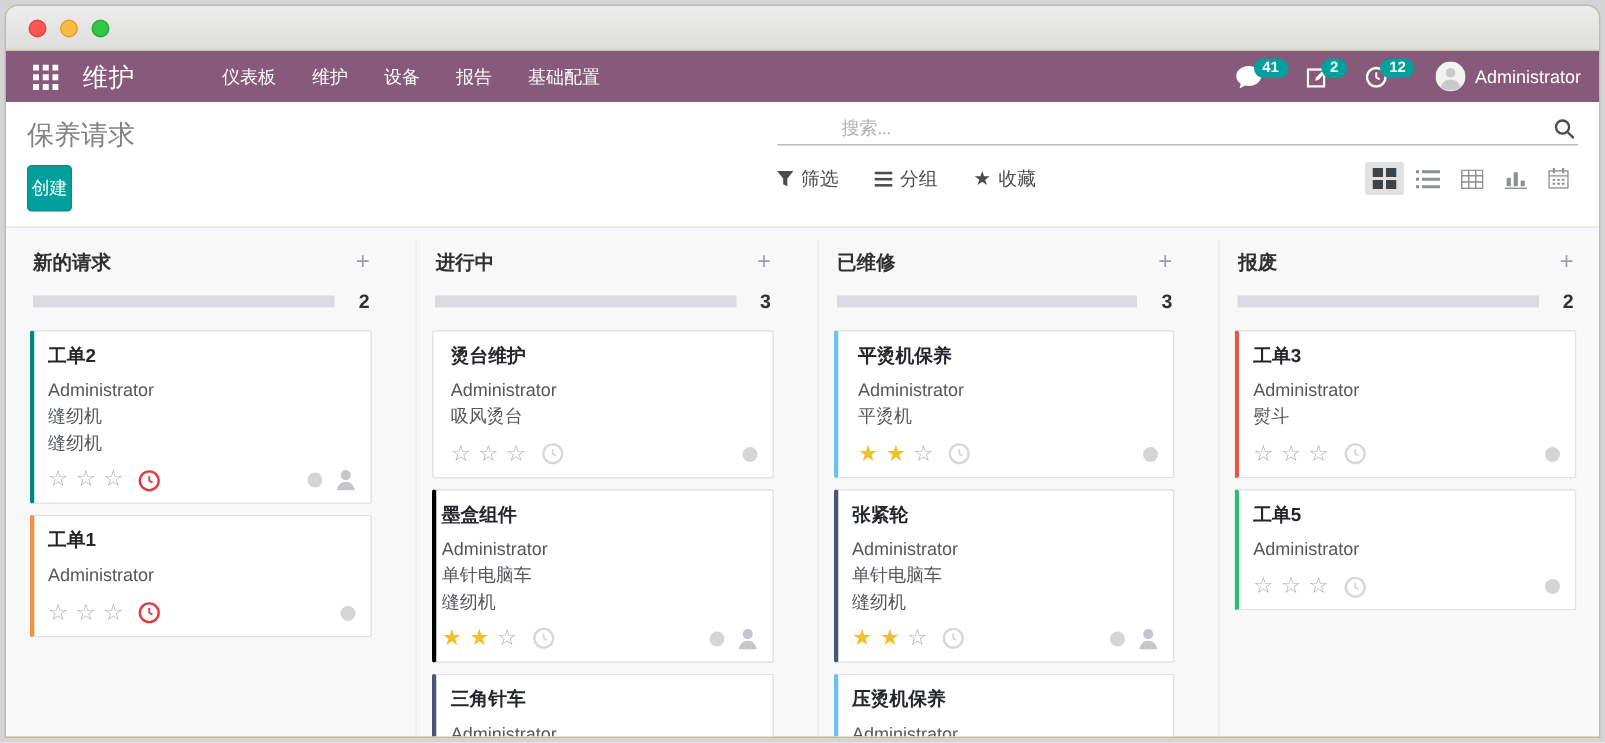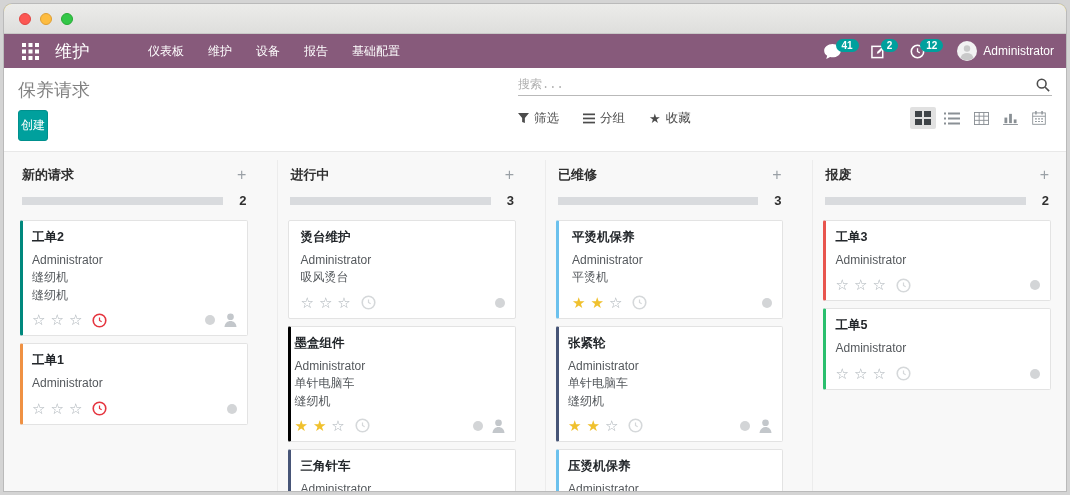--- a/index.html
+++ b/index.html
@@ -44,21 +44,21 @@
   .user { display:flex; align-items:center; gap:6px; cursor:pointer; font-size:12px; }
   
   .control-panel { background:#fff; display:flex; justify-content:space-between; padding:10px 14px 10px; }
   .cp-title { font-size:18px; color:#828282; margin-bottom:8px; }
   .btn-create {
     background:#00a09d; color:#fff; border:1px solid #00908d; border-radius:3px;
     font-size:12px; padding:6px 2px; cursor:pointer; font-family:inherit;
   }
   .cp-right { width:534px; display:flex; flex-direction:column; }
   .search-row { display:flex; align-items:center; border-bottom:1px solid #b9b9b9; padding-bottom:3px; }
-  .search-input { flex:1; border:none; outline:none; font-size:12px; font-family:Liberation Mono, monospace; color:#4c4c4c; background:transparent; }
+  .search-input { flex:1; border:none; outline:none; font-size:12px; font-family:Liberation Serif, serif; color:#4c4c4c; background:transparent;margin-left:43px; }
   .search-input::placeholder { color:#b0b0b0; }
   .search-icon { cursor:pointer; display:flex; padding:0 2px; }
   .filter-row { display:flex; justify-content:space-between; align-items:center; margin-top:11px; }
   .filters { display:flex; gap:24px; }
   .filter-btn { display:flex; align-items:center; gap:5px; font-size:12.5px; color:#4c4c4c; cursor:pointer; }
   .filter-btn .glyph { font-size:12px; color:#4c4c4c; }
   .views { display:flex; gap:3px; }
   .view-btn { width:26px; height:22px; display:flex; align-items:center; justify-content:center; cursor:pointer; border-radius:2px; }
   .view-btn.active { background:#e1e1e1; }
   
@@ -443,20 +443,21 @@
          <span class="col-plus">+</span>
        </div>
        <div class="col-progress">
          <div class="progress-bar"></div>
          <span class="col-count">2</span>
        </div>
        <div class="col-cards">
             <div class="kcard" style="border-left:3px solid #e8554e;padding-left:9px;">
         <div class="kcard-title">工单3</div>
         <div class="kcard-line">Administrator</div>
+              <div class="kcard-line">熨斗</div>
         <div class="kcard-footer">
           <span><span class="star empty">☆</span><span class="star empty">☆</span><span class="star empty">☆</span></span>
                 <span class="clock">
                   <svg width="15" height="15" viewBox="0 0 16 16">
                     <circle cx="8" cy="8" r="6.7" fill="none" stroke="currentColor" stroke-width="1.7"></circle>
                     <path d="M8 4.7V8l2.3 1.4" stroke="currentColor" stroke-width="1.3" fill="none"></path>
                   </svg>
                 </span>
           <span class="trailing">
                   <span class="dot"></span>

